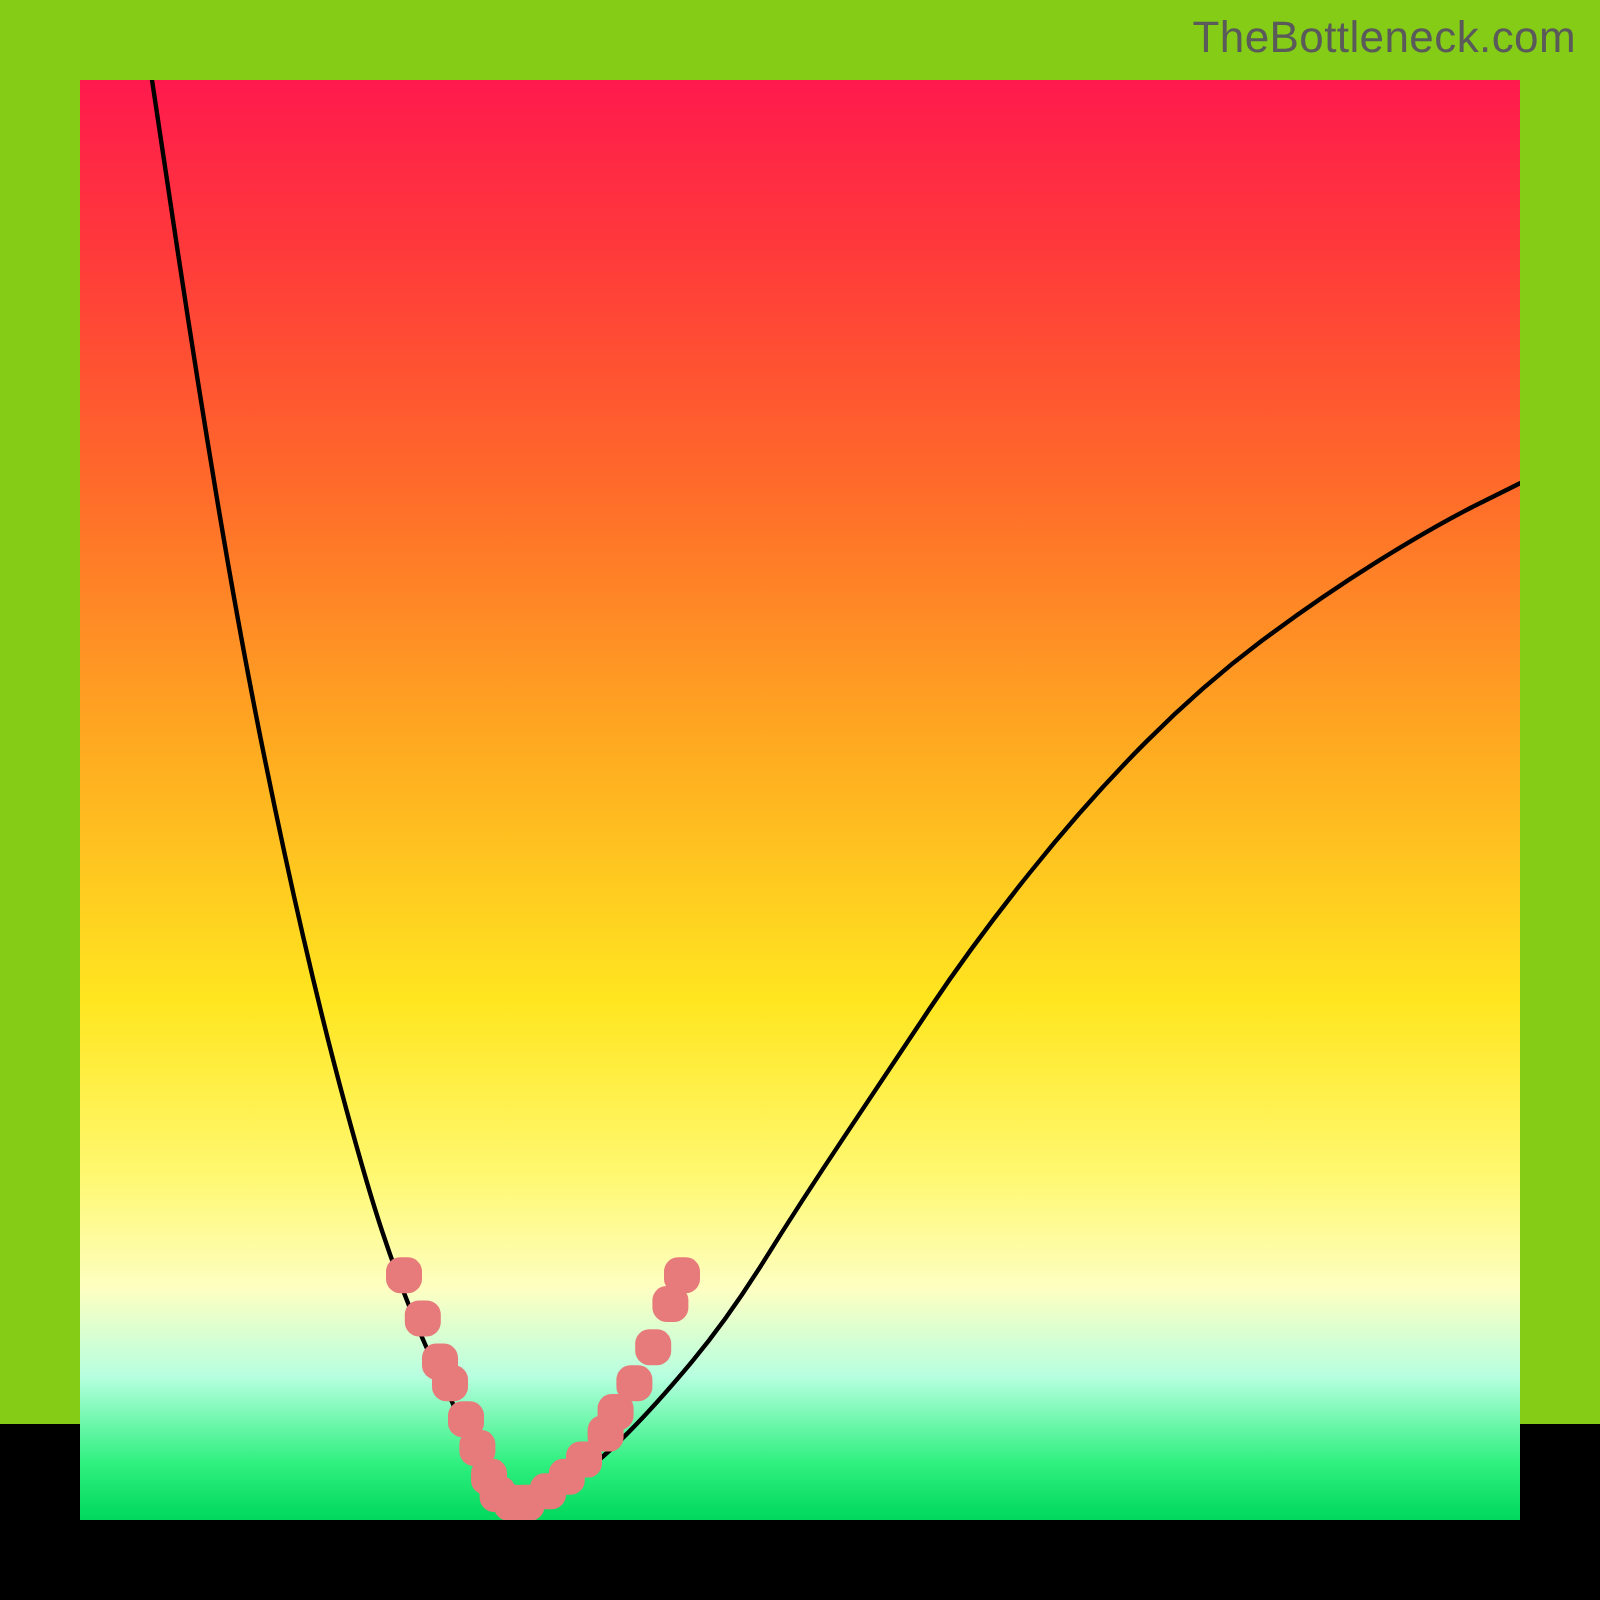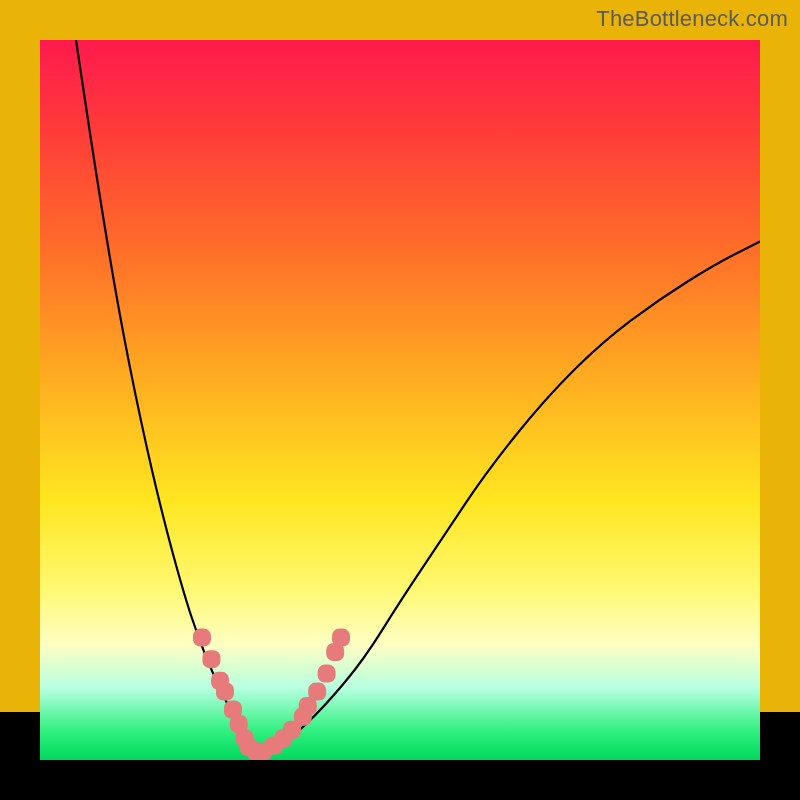--- a/index.html
+++ b/index.html
@@ -8,21 +8,21 @@
     width: 800px;
     height: 800px;
     background: #000;
     font-family: Arial, Helvetica, sans-serif;
     overflow: hidden;
   }
   .canvas {
     position: relative;
     width: 800px;
     height: 712px;
-    background: #eab308;
+    background: #84cc16;
   }
   .plot-area {
     position: absolute;
     left: 40px;
     top: 40px;
     width: 720px;
     height: 720px;
     
     background: linear-gradient(
       to bottom,

